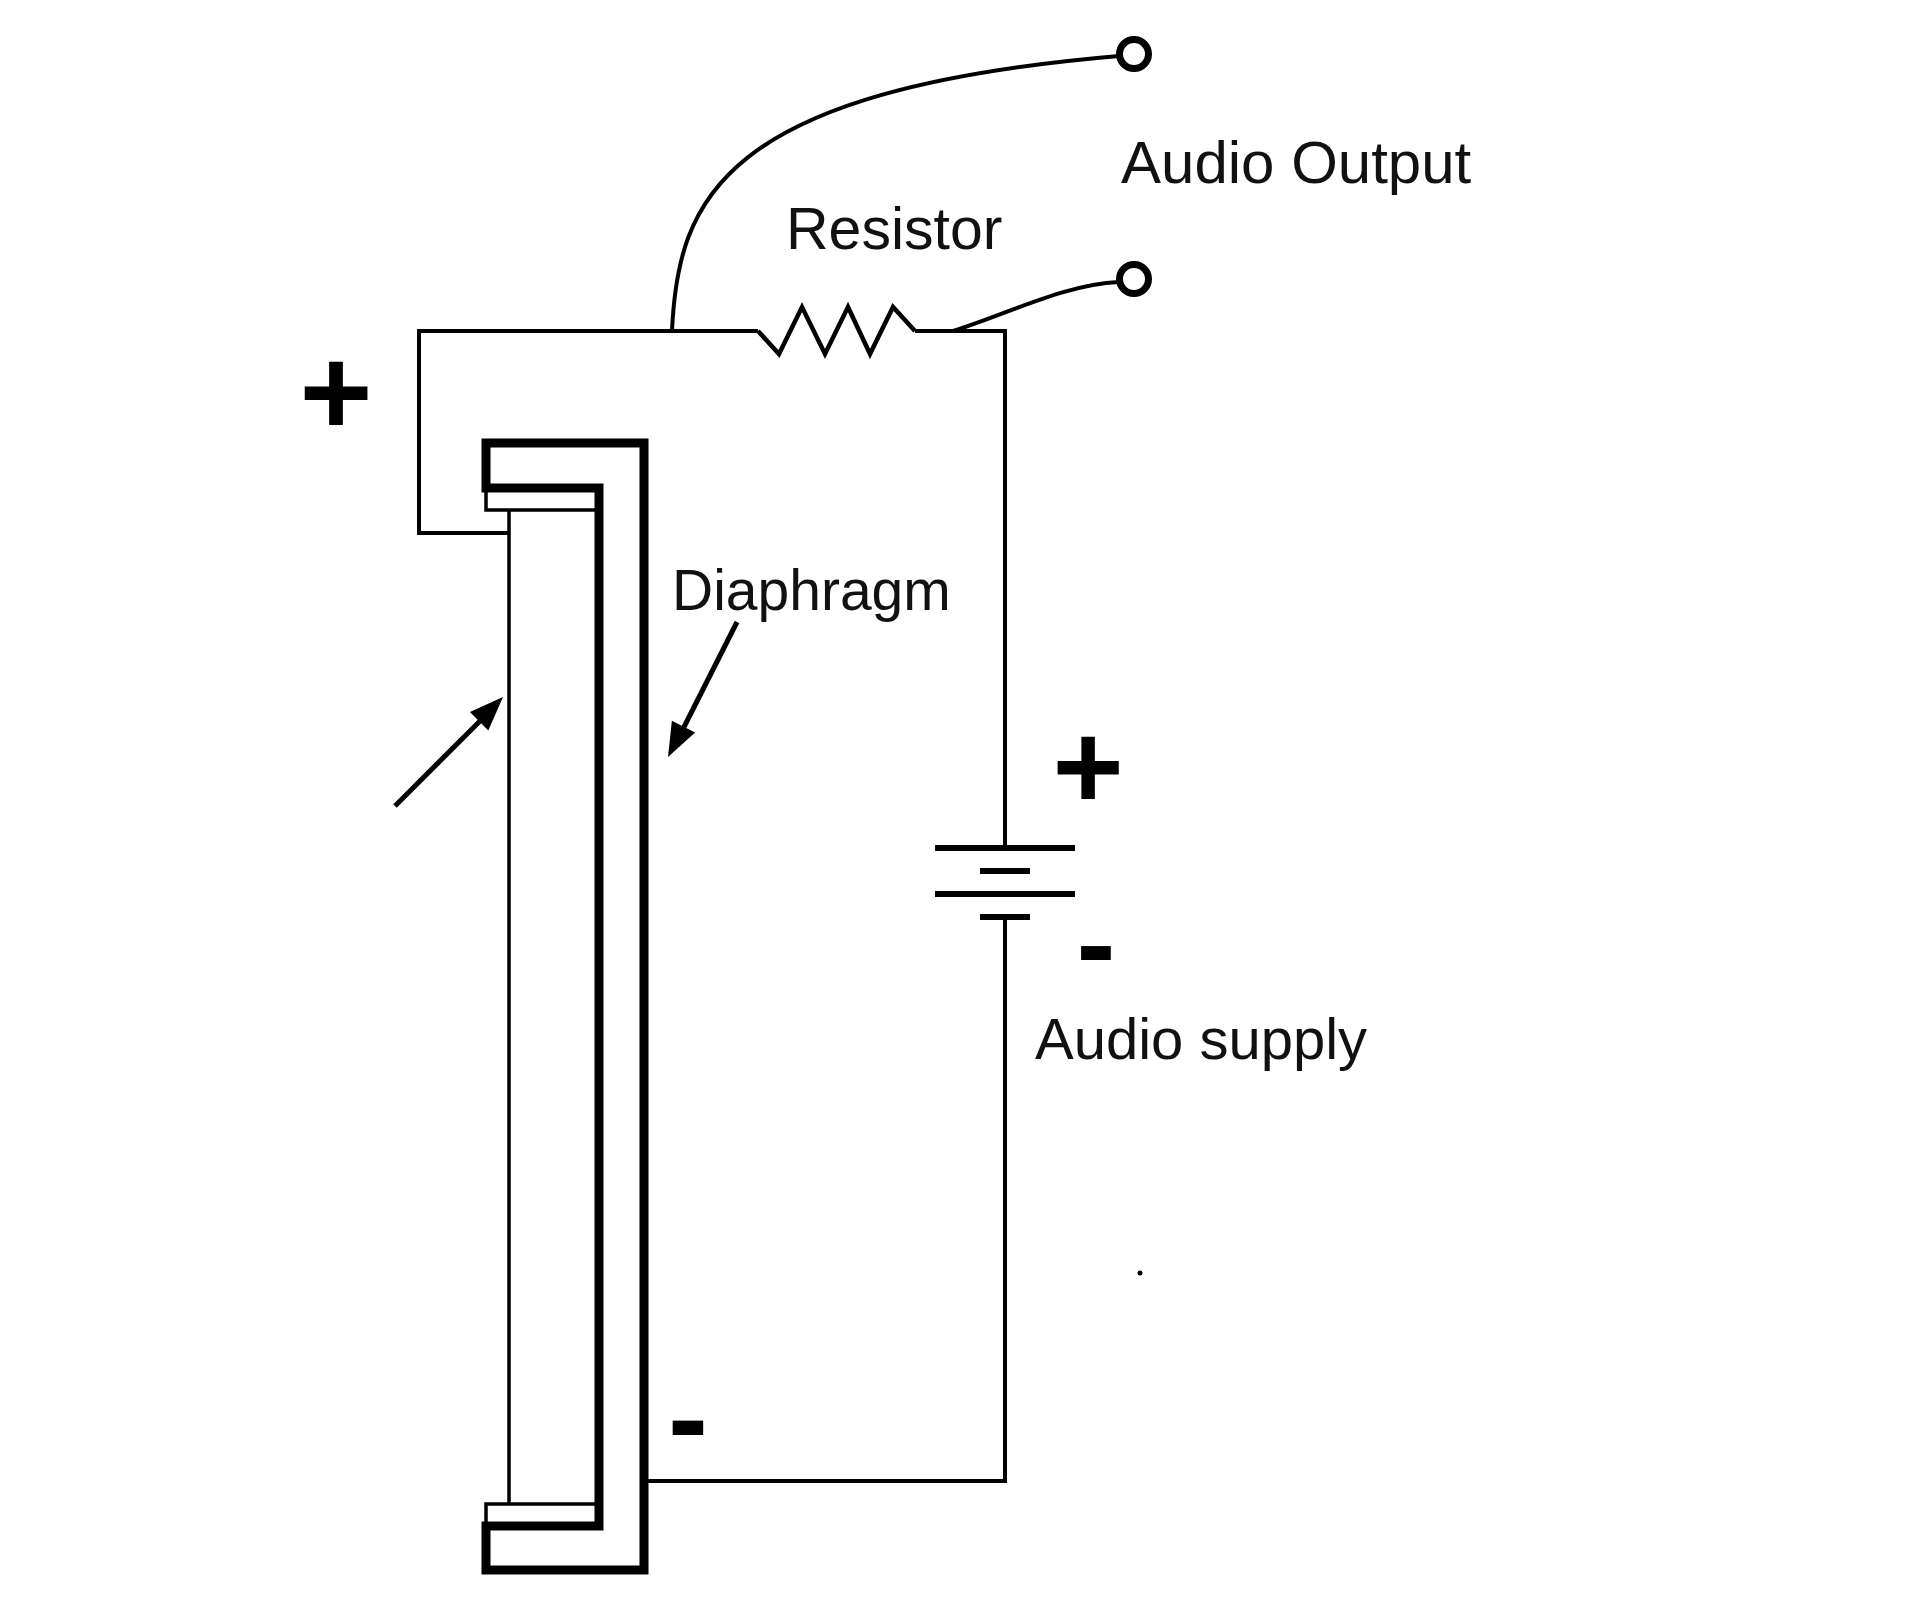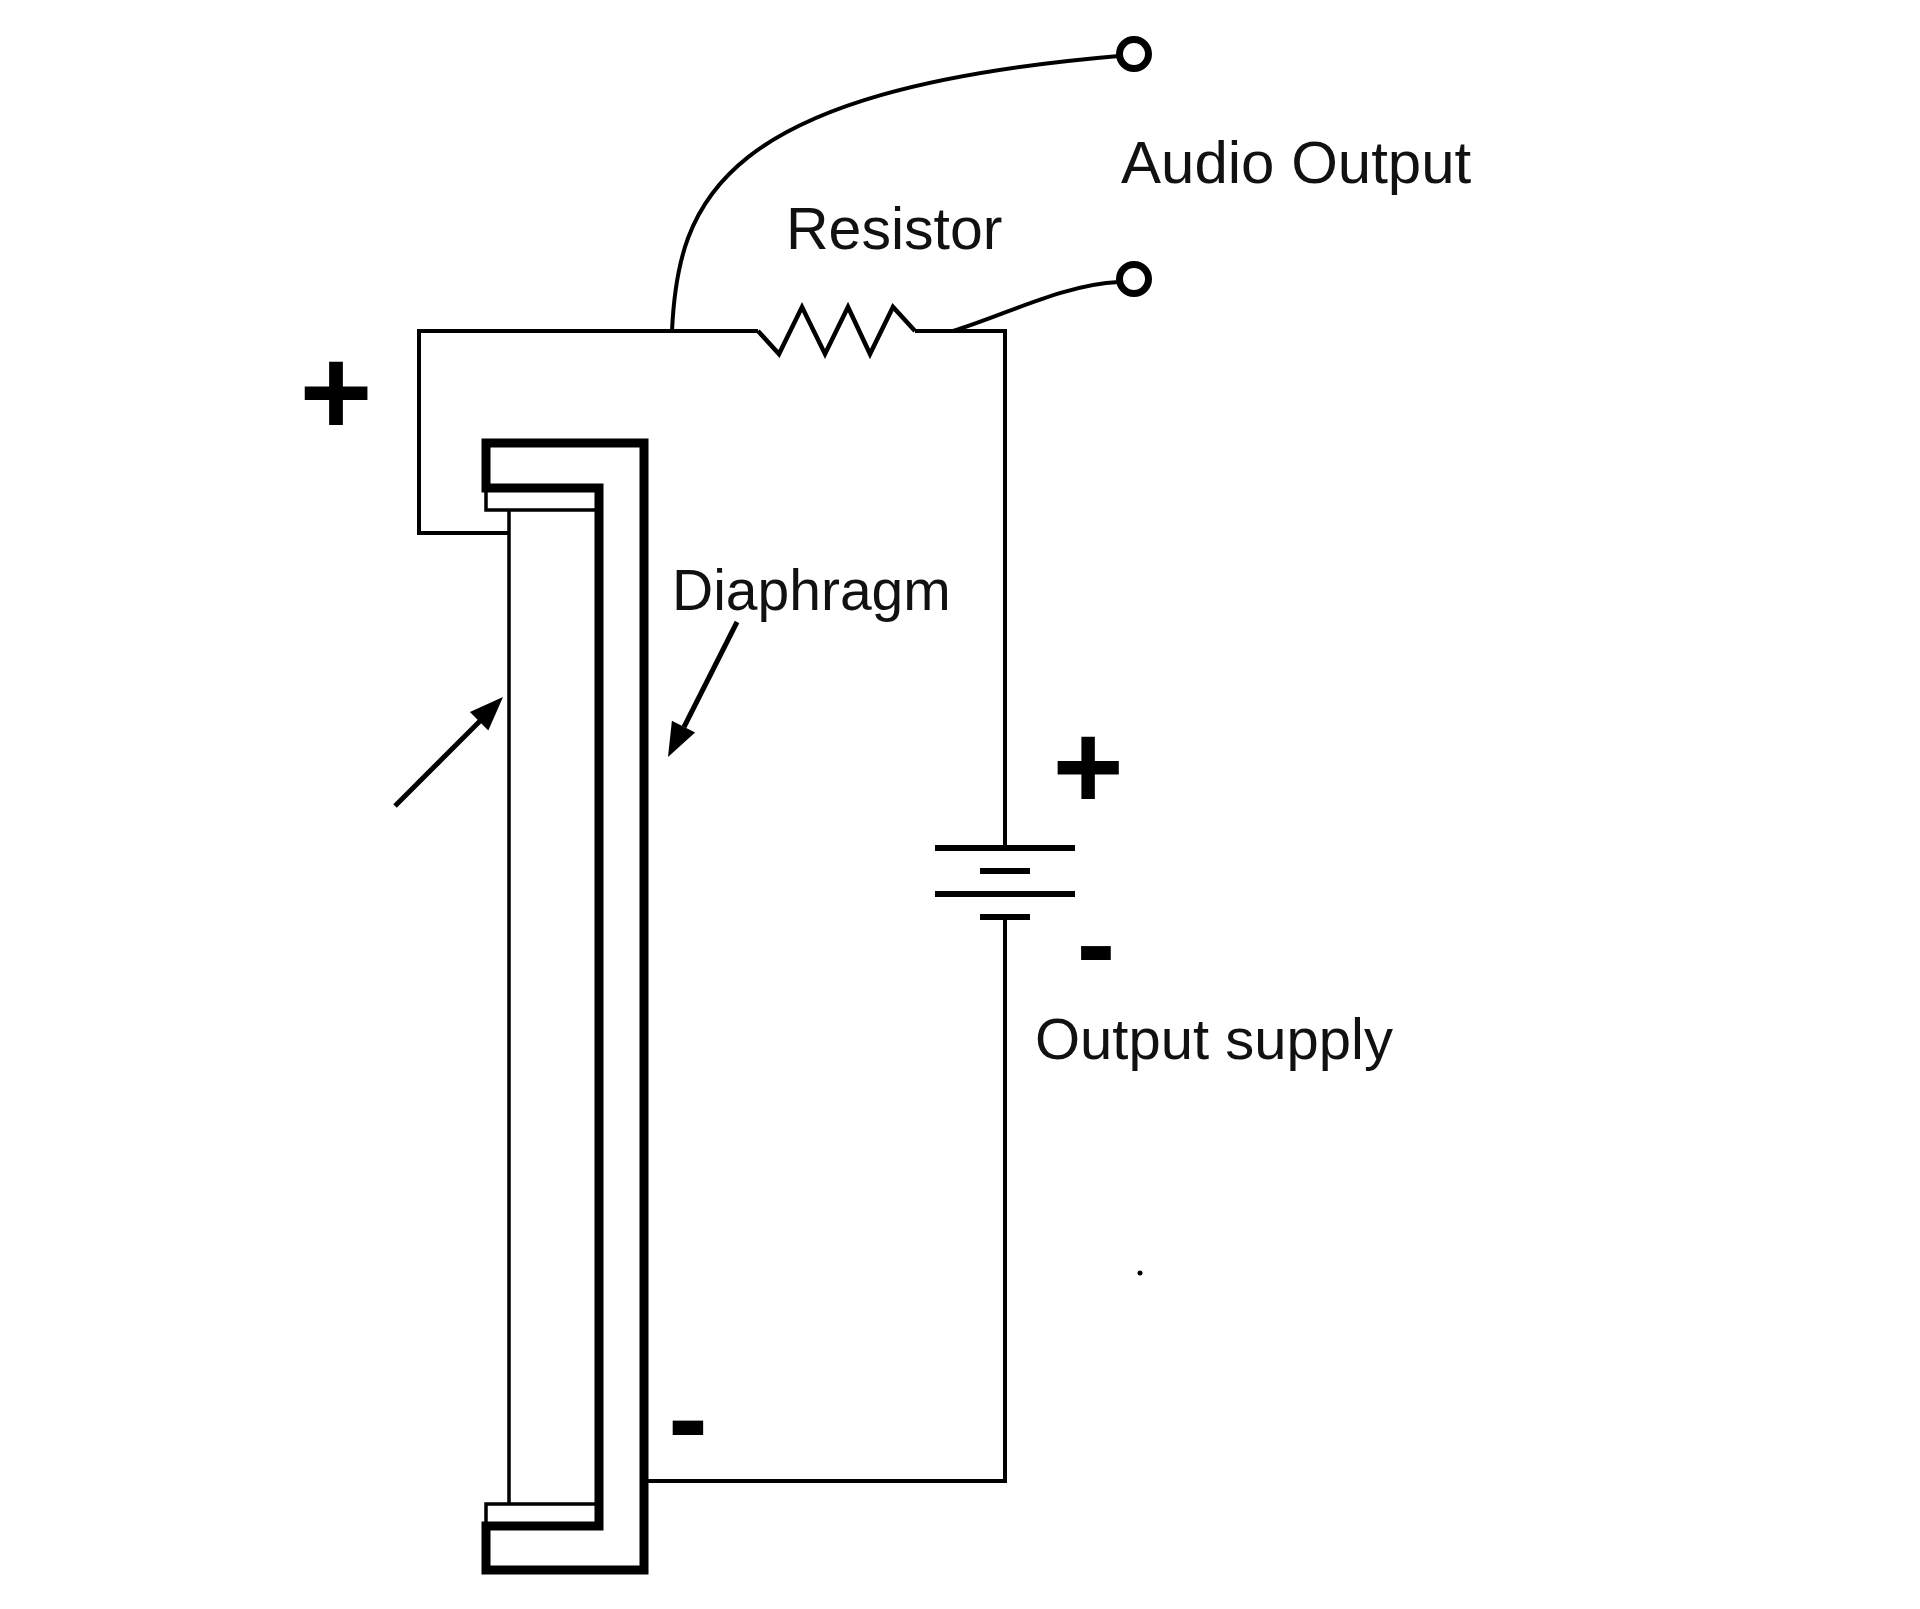--- a/index.html
+++ b/index.html
@@ -76,15 +76,15 @@
     <text class="sym" x="1088" y="809" font-size="122" text-anchor="middle" stroke="none">+</text>
     <text class="sym" x="1096" y="983" font-size="117" text-anchor="middle" stroke="none">-</text>
     <text class="sym" x="688" y="1459" font-size="120" text-anchor="middle" stroke="none">-</text>
 
     <circle cx="1140" cy="1273" r="2.5" fill="#000000" stroke="none"></circle>
   </svg>
 
   <div class="label lbl-audio">Audio Output</div>
   <div class="label lbl-resistor">Resistor</div>
   <div class="label lbl-backplate">Diaphragm</div>
-  <div class="label lbl-power">Output supply</div>
+  <div class="label lbl-power">Audio supply</div>
 
 </div>
 
 </body></html>

